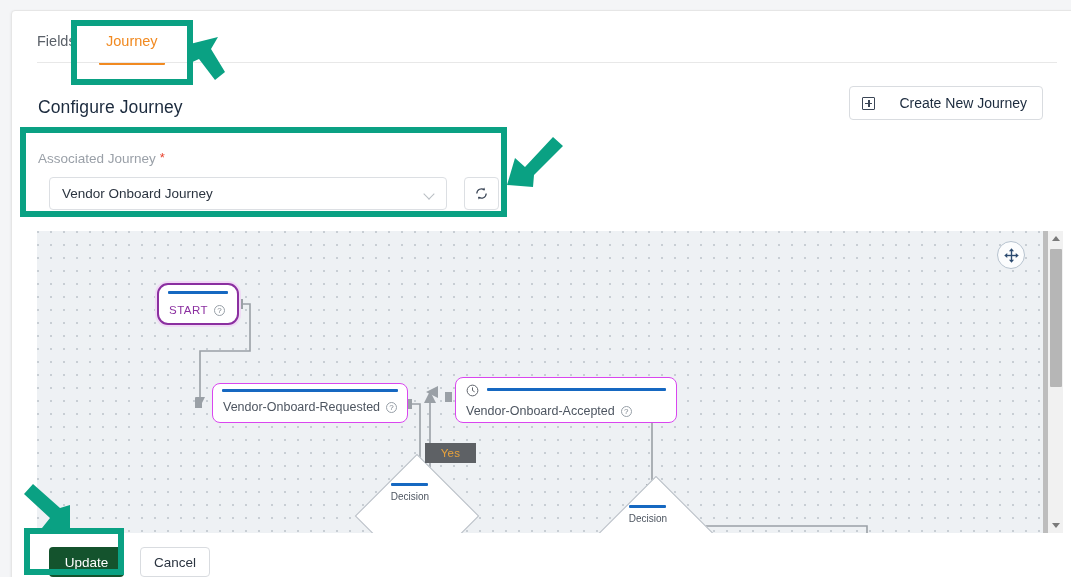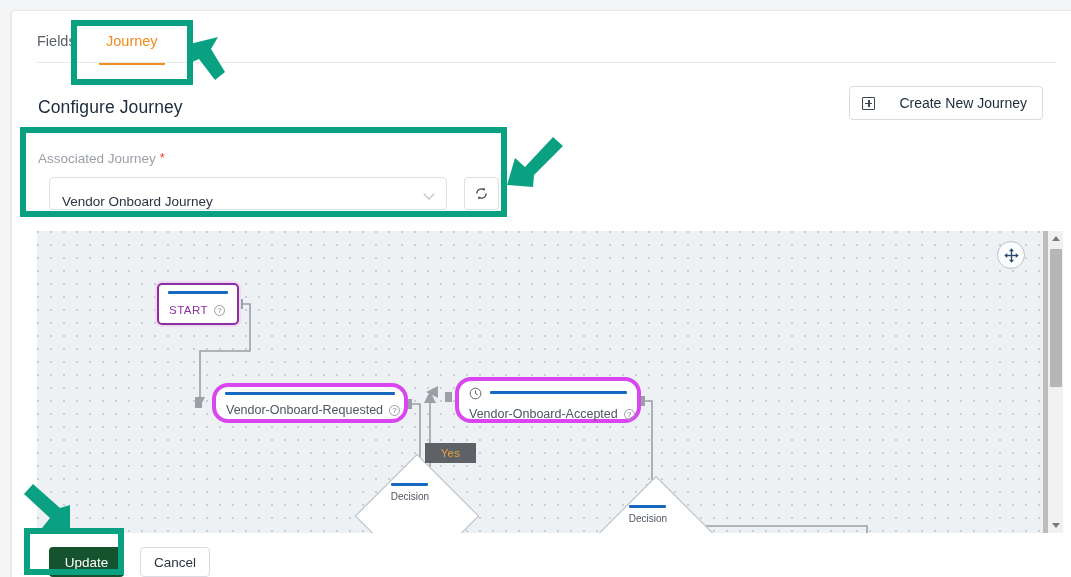--- a/index.html
+++ b/index.html
@@ -121,21 +121,21 @@
     vertical-align: 1px;
   }
   .select-box {
     position: absolute;
     left: 37px; top: 166px;
     width: 398px; height: 33px;
     background: #fff;
     border: 1px solid #dcdfe3;
     border-radius: 4px;
     display: flex;
-    align-items: flex-end;
+    align-items: center;
     padding: 0 12px;
     font-size: 13.5px;
     color: #2b3440;
     cursor: pointer;
   }
   .chev {
     position: absolute;
     right: 12px; top: 12px;
     width: 9px; height: 9px;
   }
@@ -229,22 +229,22 @@
     display: flex;
     align-items: center;
     justify-content: center;
     cursor: pointer;
   }
 
   
   .node {
     position: absolute;
     background: #fff;
-    border: 4px solid #d946ef;
-    border-radius: 16px;
+    border: 1px solid #d946ef;
+    border-radius: 8px;
   }
   .node .bluebar {
     position: absolute;
     height: 2.5px;
     background: #1668c1;
     border-radius: 1px;
   }
   .node .ntext {
     position: absolute;
     font-size: 12.5px;
@@ -261,41 +261,41 @@
     text-align: center;
     color: #7b838c;
     vertical-align: 1px;
     margin-left: 6px;
   }
 
   .node-start {
     left: 120px; top: 52px;
     width: 82px; height: 42px;
     border: 2px solid #8b2fa0;
-    border-radius: 5px;
+    border-radius: 11px;
     box-shadow: 0 0 0 2px #f0d9f5;
   }
   .node-start .bluebar { left: 9px; right: 9px; top: 6px; }
   .node-start .ntext {
     left: 10px; top: 19px;
     color: #8b2fa0;
     font-size: 11.5px;
     letter-spacing: .5px;
   }
 
   .node-req {
     left: 175px; top: 152px;
     width: 196px; height: 40px;
   }
   .node-req .bluebar { left: 9px; right: 9px; top: 5px; }
   .node-req .ntext { left: 10px; top: 16px; }
 
   .node-acc {
     left: 418px; top: 146px;
-    width: 186px; height: 46px;
+    width: 222px; height: 46px;
   }
   .node-acc .bluebar { left: 31px; right: 10px; top: 10px; }
   .node-acc .ntext { left: 10px; top: 26px; }
   .clock-ic {
     position: absolute;
     left: 10px; top: 6px;
     width: 13px; height: 13px;
   }
 
   

